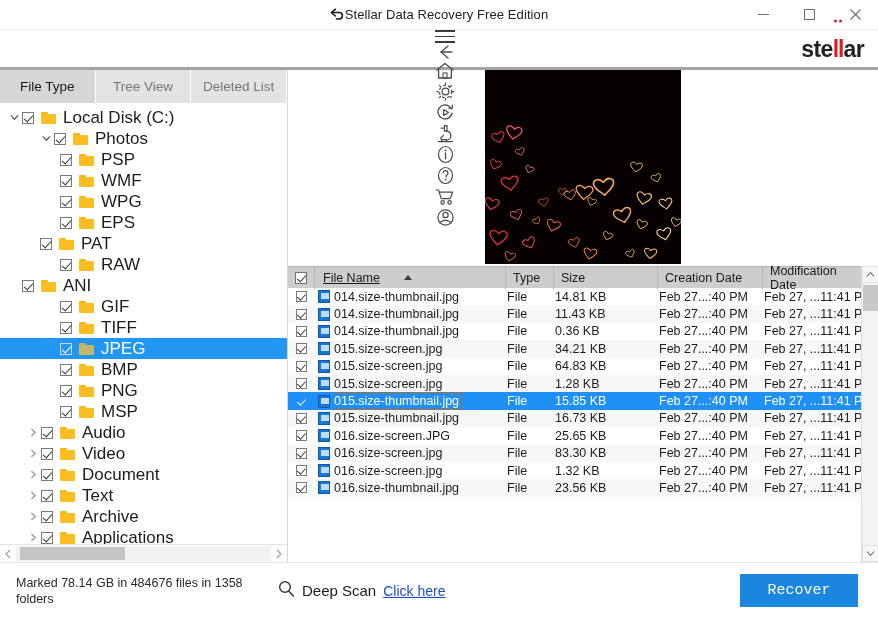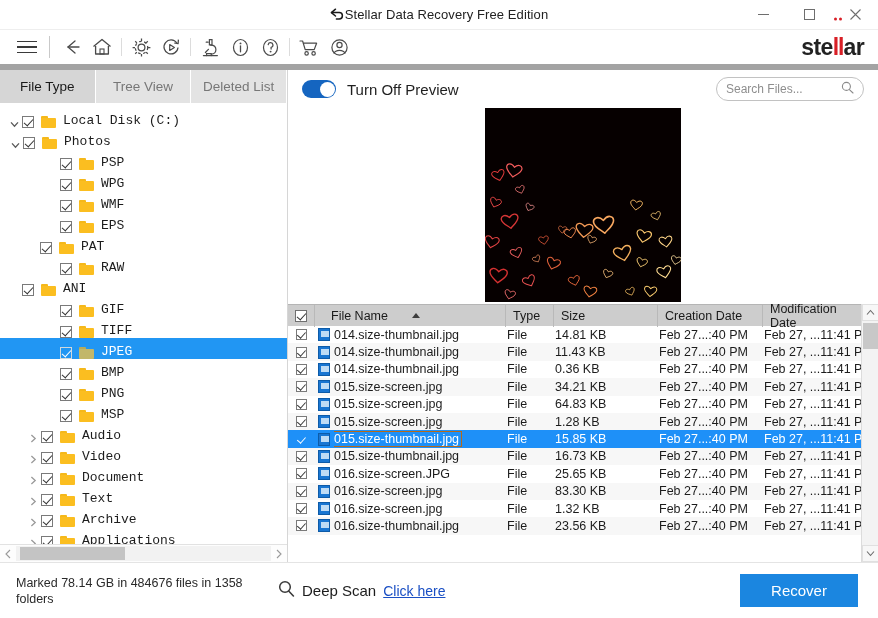--- a/index.html
+++ b/index.html
@@ -44,22 +44,23 @@
   }
   .win-min { width: 11px; height: 1px; background: #6e6e6e; display:block; }
   .win-max { width: 11px; height: 11px; border: 1px solid #6e6e6e; display:block; }
 
   
   .toolbar {
     height: 40px; min-height: 40px;
     background: #ffffff;
     display: flex; align-items: center;
     padding: 0 0 0 12px;
-    border-bottom: 6px solid #a3a3a3;
+    border-bottom: 3px solid #a3a3a3;
     position: relative;
+    flex-direction: column;
   }
   .tb-icon {
     width: 30px; height: 30px;
     display: flex; align-items: center; justify-content: center;
     color: #4a4a4a;
   }
   .tb-icon svg { display: block; }
   .tb-sep {
     width: 1px; height: 22px; background: #c9c9c9; margin: 0 7px;
   }
@@ -102,24 +103,23 @@
   .tab.first { width: 96px; padding: 0; }
   .tab.mid   { width: 96px; padding: 0; }
   .tab.last  { width: 96px; padding: 0; }
   .tab.active { background: #d6d6d6; color: #1a1a1a; font-weight: normal; }
 
   .tree {
     flex: 1; overflow: hidden; position: relative; padding-top: 4px;
     background: #ffffff;
   }
   .trow {
-    height: 21px; display: flex; align-items: flex-end;
-    font-size: 13px; color: #1c1c1c; padding-left: 6px;
+    height: 21px; display: flex; align-items: center;
+    font-size: 17px; color: #1c1c1c; padding-left: 6px;
     white-space: nowrap;
-    font-family: Liberation Mono, monospace;
   }
   .trow.sel { background: #2196f3; color: #ffffff; }
   .chev {
     width: 16px; display:flex; align-items:center; justify-content:center;
     color: #6a6a6a; font-size: 9px;
   }
   .chev svg { display:block; }
   .cbox {
     width: 12px; height: 12px; border: 1px solid #7a7a7a; background:#fff;
     margin-right: 7px; position: relative; flex: none;
@@ -198,21 +198,21 @@
   .tablewrap { flex:1; display:flex; min-height:0; }
   .tablecol { flex:1; display:flex; flex-direction:column; min-width:0; }
   .thead {
     height: 22px; min-height:22px; background:#cdcdcd;
     display:flex; align-items:center; font-size:12.5px; color:#1a1a1a;
     border-top:1px solid #b5b5b5;
   }
   .th { display:flex; align-items:center; height:22px; position:relative; }
   .th + .th { border-left:1px solid #b9b9b9; }
   .th.c-chk   { width: 26px; justify-content:center; }
-  .th.c-name  { width: 191px; padding-left: 16px; }
+  .th.c-name  { width: 191px; padding-left: 8px; text-decoration: underline; }
   .th.c-type  { width: 48px; padding-left: 7px; }
   .th.c-size  { width: 104px; padding-left: 7px; }
   .th.c-cdate { width: 105px; padding-left: 7px; }
   .th.c-mdate { flex:1; padding-left: 7px; }
   .sortcaret {
     margin-left: 24px; width:0; height:0;
     border-left:4px solid transparent; border-right:4px solid transparent;
     border-bottom:5px solid #3d3d3d;
   }
   .hchk { width:12px; height:12px; border:1px solid #6f6f6f; background:#fff; position:relative; }
@@ -279,21 +279,21 @@
     display:flex; align-items:center; padding:0 20px 0 16px;
     border-top:1px solid #e4e4e4;
   }
   .marked { font-size:12.5px; color:#2a2a2a; width:250px; line-height:16px; }
   .deepscan { display:flex; align-items:center; gap:7px; margin-left:12px; }
   .deepscan-label { font-size:15px; color:#1c1c1c; }
   .deepscan-link { font-size:14px; color:#1a4fc4; text-decoration:underline; }
   .recover {
     margin-left:auto; width:118px; height:33px; background:#1b86e0; color:#fff;
     display:flex; align-items:center; justify-content:center;
-    font-size:15px; border:none; font-family:Liberation Sans, sans-serif;
+    font-size:15px; border:none; font-family:Liberation Mono, monospace;
   }
 </style>
 </head>
 <body>
 
 <div class="app">
 
   <div class="titlebar">
     <div class="title-center">
       <span class="title-back-icon">
@@ -429,47 +429,47 @@
           <div class="trow" style="padding-left: 6px;">
             <span class="chev">
               <svg width="9" height="7" viewBox="0 0 9 7">
                 <path d="M1 1.4 L4.5 5.2 L8 1.4" fill="none" stroke="#5a5a5a" stroke-width="1.3"></path>
               </svg>
             </span>
             <span class="cbox checked"></span>
             <span class="folder"></span>
             <span>Local Disk (C:)</span>
           </div>
-          <div class="trow" style="padding-left: 7px;">
+          <div class="trow" style="padding-left: 38px;">
             <span class="chev">
               <svg width="9" height="7" viewBox="0 0 9 7">
                 <path d="M1 1.4 L4.5 5.2 L8 1.4" fill="none" stroke="#5a5a5a" stroke-width="1.3"></path>
               </svg>
             </span>
             <span class="cbox checked"></span>
             <span class="folder"></span>
             <span>Photos</span>
           </div>
           <div class="trow" style="padding-left: 44px;">
             <span class="chev"></span>
             <span class="cbox checked"></span>
             <span class="folder"></span>
             <span>PSP</span>
           </div>
           <div class="trow" style="padding-left: 44px;">
             <span class="chev"></span>
             <span class="cbox checked"></span>
             <span class="folder"></span>
+            <span>WMF</span>
+          </div>
+          <div class="trow" style="padding-left: 44px;">
+            <span class="chev"></span>
+            <span class="cbox checked"></span>
+            <span class="folder"></span>
             <span>WPG</span>
-          </div>
-          <div class="trow" style="padding-left: 44px;">
-            <span class="chev"></span>
-            <span class="cbox checked"></span>
-            <span class="folder"></span>
-            <span>WMF</span>
           </div>
           <div class="trow" style="padding-left: 44px;">
             <span class="chev"></span>
             <span class="cbox checked"></span>
             <span class="folder"></span>
             <span>EPS</span>
           </div>
           <div class="trow" style="padding-left: 24px;">
             <span class="chev"></span>
             <span class="cbox checked"></span>
@@ -596,35 +596,20 @@
         <div class="hs-arrow" style="position:absolute;right:0;z-index:2">
           <svg width="8" height="10" viewBox="0 0 8 10">
               <path d="M2 1 L6 5 L2 9" fill="none" stroke="#9a9a9a" stroke-width="1.1"></path>
             </svg>
         </div>
       </div>
     </div>
 
     <div class="right">
 
-      <div class="prevbar">
-        <div class="toggle">
-            <span class="knob"></span>
-          </div>
-        <span class="prev-label">Turn Off Preview</span>
-        <div class="search">
-          <input type="text" placeholder="Search Files..." style="">
-          <span>
-            <svg width="13" height="13" viewBox="0 0 13 13">
-                <circle cx="5.4" cy="5.4" r="4.0" fill="none" stroke="#8a8a8a" stroke-width="1.1"></circle>
-                <path d="M8.4 8.6 L12 12" stroke="#8a8a8a" stroke-width="1.1" stroke-linecap="round"></path>
-              </svg>
-          </span>
-        </div>
-      </div>
 
       <div class="preview-area">
         <div class="preview-img">
           <svg width="196" height="194" viewBox="0 0 196 194">
             <rect width="196" height="194" fill="#060000"></rect>
             <defs>
               <g id="hrt">
                 <path d="M0,6 C-7,-2 -14,2 -14,7 C-14,14 -5,19 0,24 C5,19 14,14 14,7 C14,2 7,-2 0,6 Z" fill="none" stroke-width="2.2"></path>
               </g>
             </defs>

